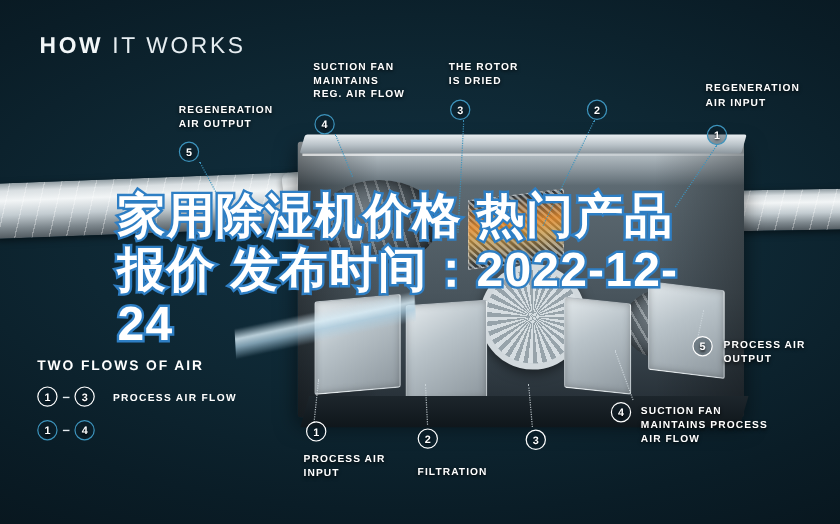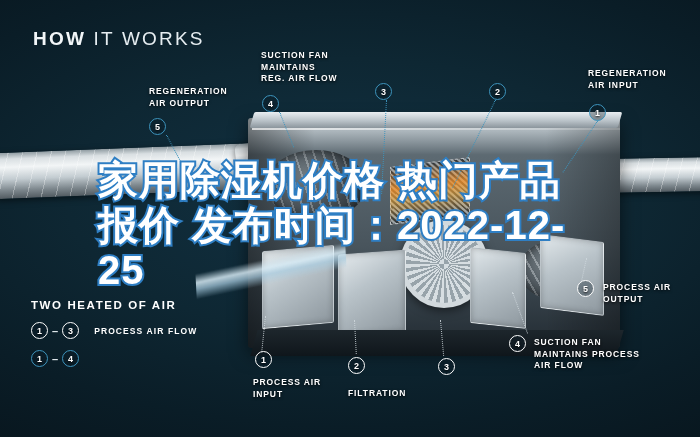--- a/index.html
+++ b/index.html
@@ -197,20 +197,22 @@
 AIR OUTPUT</div>
   <div class="marker blue" style="left:149px;top:118px;">5</div>
   <div class="leader blue" style="left:166px;top:135px;height:42px;transform:rotate(-28deg);"></div>
 
   <div class="label" style="left:261px;top:50px;">SUCTION FAN
 MAINTAINS
 REG. AIR FLOW</div>
   <div class="marker blue" style="left:262px;top:95px;">4</div>
   <div class="leader blue" style="left:279px;top:112px;height:38px;transform:rotate(-22deg);"></div>
 
+  <div class="label" style="left:374px;top:50px;">THE ROTOR
+IS DRIED</div>
   <div class="marker blue" style="left:375px;top:83px;">3</div>
   <div class="leader blue" style="left:386px;top:100px;height:94px;transform:rotate(3deg);"></div>
 
   <div class="marker blue" style="left:489px;top:83px;">2</div>
   <div class="leader blue" style="left:495px;top:100px;height:98px;transform:rotate(26deg);"></div>
 
   <div class="label" style="left:588px;top:68px;">REGENERATION
 AIR INPUT</div>
   <div class="marker blue" style="left:589px;top:104px;">1</div>
   <div class="leader blue" style="left:597px;top:121px;height:62px;transform:rotate(34deg);"></div>
@@ -232,31 +234,31 @@
   <div class="label" style="left:534px;top:337px;">SUCTION FAN
 MAINTAINS PROCESS
 AIR FLOW</div>
 
   <div class="leader" style="left:586px;top:258px;height:26px;transform:rotate(12deg);"></div>
   <div class="marker" style="left:577px;top:280px;">5</div>
   <div class="label" style="left:603px;top:282px;">PROCESS AIR
 OUTPUT</div>
 
   <div id="legend">
-    <div id="legend-title">TWO HEATED OF AIR</div>
+    <div id="legend-title">TWO FLOWS OF AIR</div>
 
     <div class="legend-row">
       <div class="marker">1</div>
       <div class="dash">–</div>
       <div class="marker">3</div>
       <div class="legend-text">PROCESS AIR FLOW</div>
     </div>
 
     <div class="legend-row">
       <div class="marker blue">1</div>
       <div class="dash">–</div>
       <div class="marker blue">4</div>
     </div>
   </div>
 
-  <div id="overlay-text">家用除湿机价格 热门产品报价 发布时间：2022-12-25</div>
+  <div id="overlay-text">家用除湿机价格 热门产品报价 发布时间：2022-12-24</div>
 
 </div>
 
 </body></html>

